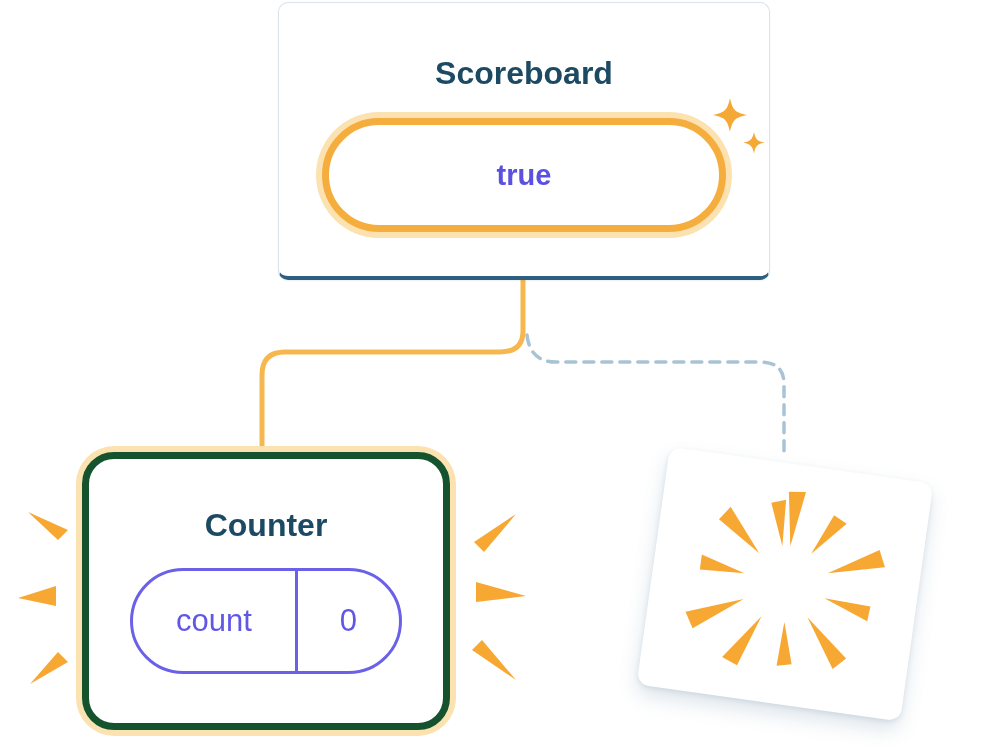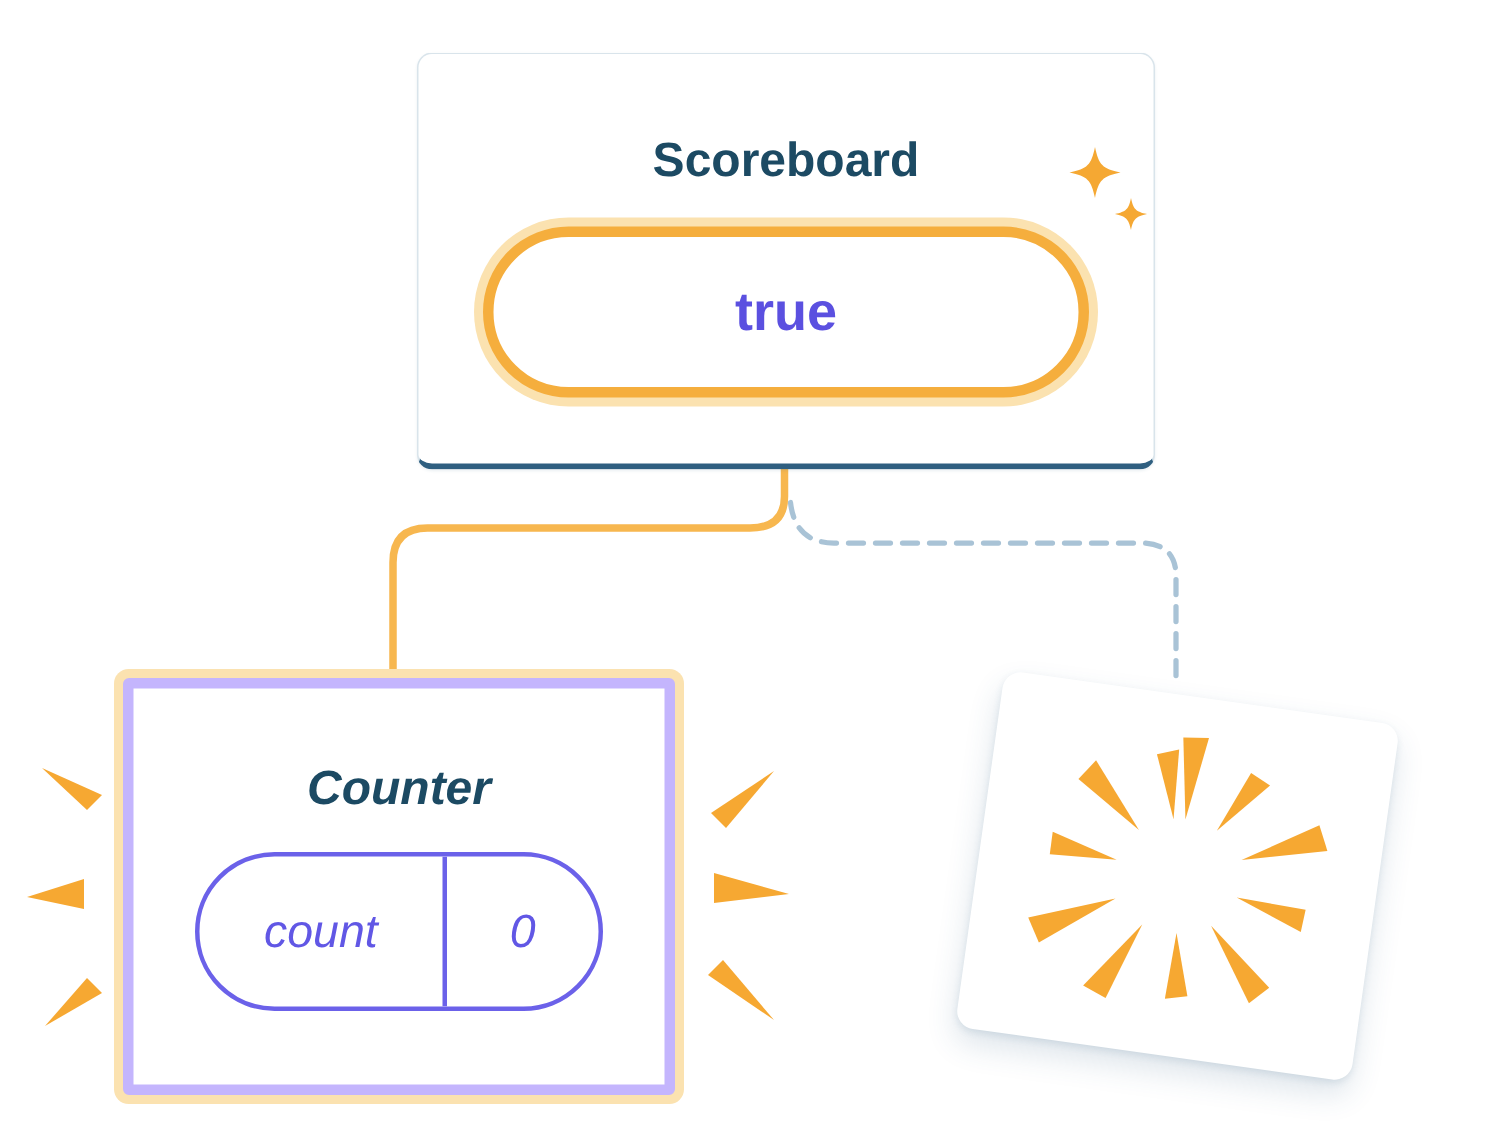--- a/index.html
+++ b/index.html
@@ -28,21 +28,20 @@
   
   .card { position: absolute; background: #ffffff; z-index: 2; }
 
   .scoreboard {
     left: 278px; top: 2px;
     width: 492px; height: 278px;
     border: 1px solid #d9e4eb;
     border-bottom: 4px solid #2f5f80;
     border-radius: 10px;
     box-shadow: 0 1px 2px rgba(47,95,128,0.10);
-    margin-top: 33px;
   }
 
   .card-title {
     text-align: center;
     font-size: 32px;
     font-weight: 700;
     color: #1c4a63;
   }
   .scoreboard .card-title { margin-top: 52px; }
 
@@ -65,33 +64,32 @@
   .pill-highlight .pill-name {
     flex: 1.5;
     display: flex; align-items: center; justify-content: center;
     font-size: 31px;
     color: #6157e5;
     border-right: 2px solid #f3bc62;
   }
   .pill-highlight .pill-value {
     flex: 1;
     display: flex; align-items: center; justify-content: center;
-    font-size: 36px;
+    font-size: 29px;
     font-weight: 700;
     color: #5b50e0;
   }
 
   
   .counter {
     left: 82px; top: 452px;
     width: 368px; height: 278px;
-    border: 7px solid #c4b5fd;
-    border-radius: 4px;
+    border: 7px solid #14532d;
+    border-radius: 32px;
     box-shadow: 0 0 0 6px #fbe2b0;
-    font-style: italic;
   }
   .counter .card-title { margin-top: 48px; }
 
   .pill-plain {
     margin: 24px auto 16px;
     width: 272px;
     height: 106px;
     border: 3px solid #6b61e9;
     border-radius: 56px;
   }

